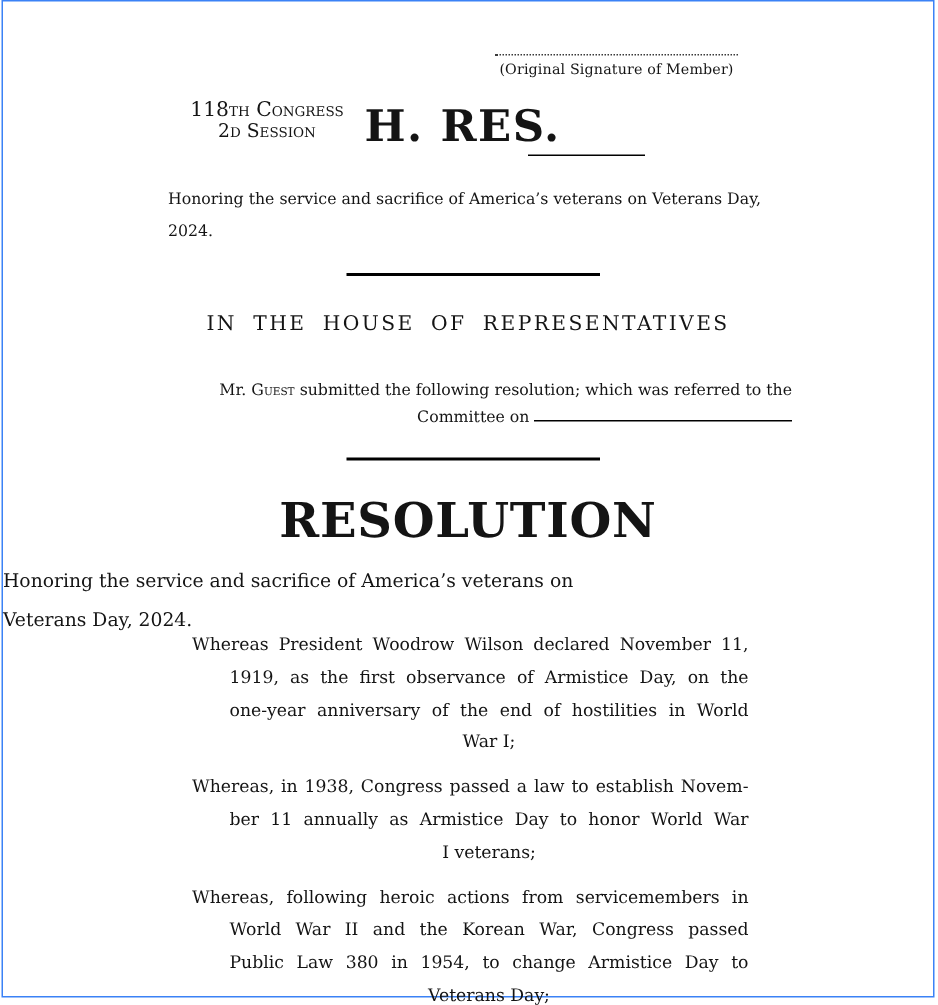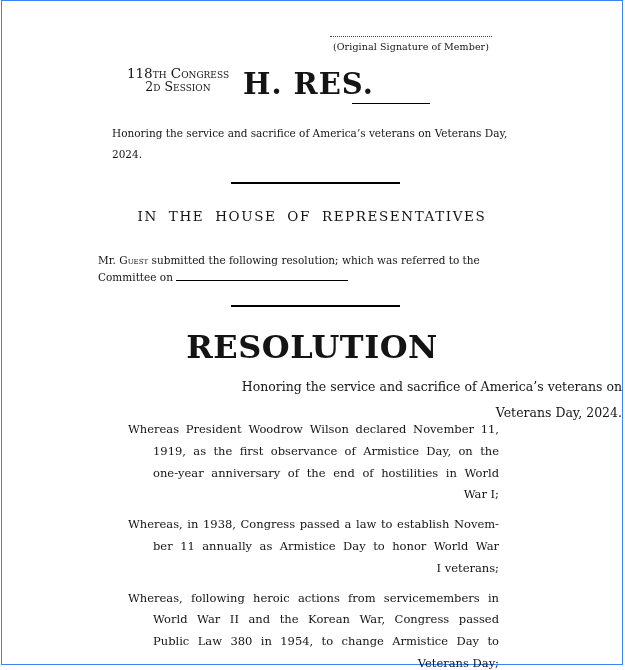--- a/index.html
+++ b/index.html
@@ -104,21 +104,21 @@
     letter-spacing: 1.6px;
     word-spacing: 5px;
     white-space: nowrap;
   }
 
   .referral {
     position: absolute;
     left: 96px;
     top: 251px;
     width: 430px;
-    text-align: left;
+    text-align: right;
     font-size: 10.5px;
     line-height: 16.5px;
   }
   .committee-blank {
     display: inline-block;
     width: 172px;
     border-bottom: 1px solid #000;
     height: 11px;
     margin-left: 3px;
     vertical-align: baseline;
@@ -133,35 +133,35 @@
     font-size: 32px;
     font-weight: bold;
     letter-spacing: 0.5px;
   }
 
   .subtitle {
     position: absolute;
     left: 0;
     top: 373px;
     width: 100%;
-    text-align: right;
+    text-align: left;
     font-size: 12.5px;
     line-height: 26px;
   }
 
   .clauses {
     position: absolute;
     left: 126px;
     top: 418px;
     width: 371px;
     font-size: 11.5px;
     line-height: 21.8px;
   }
   .clause { margin-bottom: 8px; }
-  .cl-line { text-align: right; white-space: normal; }
+  .cl-line { text-align: center; white-space: normal; }
   .cl-line.just { text-align: justify; text-align-last: justify; }
   .cl-line.indent { padding-left: 25px; }
 </style>
 </head>
 <body>
 
 <div class="page">
 
   <div class="sig">
     <div class="sig-line"></div>

